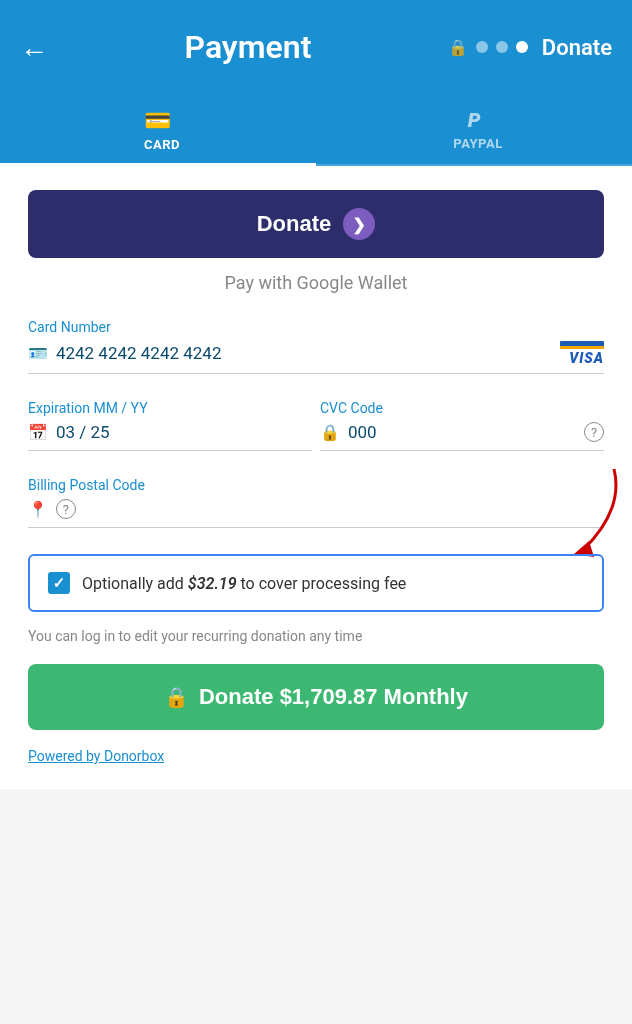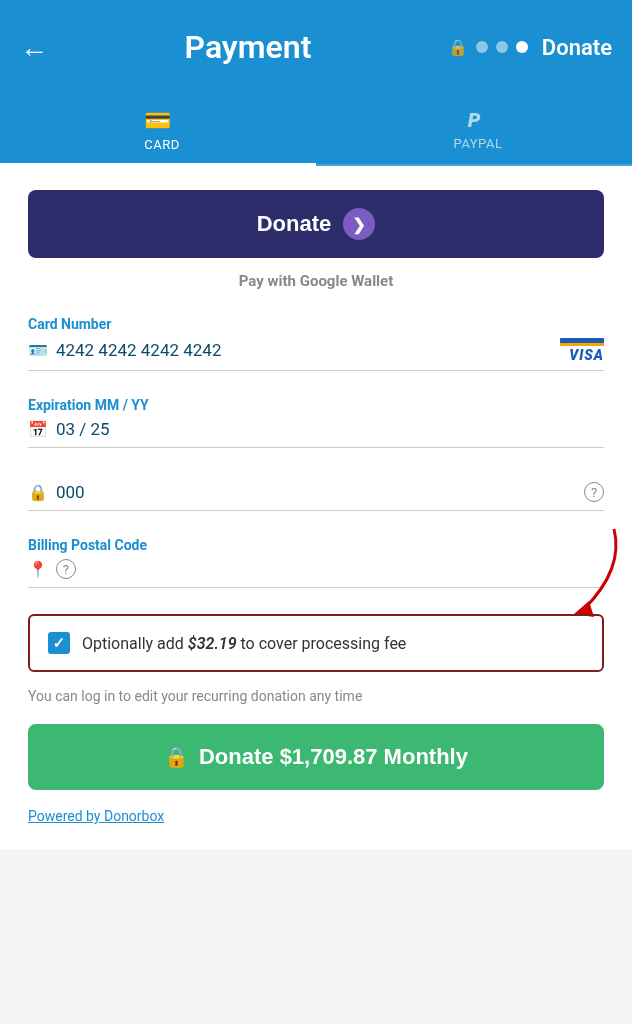--- a/index.html
+++ b/index.html
@@ -87,21 +87,21 @@
       background: white;
     }
     .tab-icon {
       color: white;
       font-size: 22px;
       margin-bottom: 4px;
     }
     .tab-label {
       color: white;
       font-size: 13px;
-      font-weight: 400;
+      font-weight: 700;
       letter-spacing: 0.5px;
       margin-left: 8px;
     }
     .tab.inactive .tab-icon,
     .tab.inactive .tab-label {
       color: rgba(255,255,255,0.65);
     }
 
     
     .content {
@@ -139,42 +139,40 @@
     }
     .donate-chevron::after {
       content: '❯';
       color: white;
       font-size: 16px;
       font-weight: bold;
     }
 
     .google-wallet-text {
       color: #888;
-      font-size: 15px;
+      font-size: 18px;
       text-align: center;
       margin-bottom: 26px;
-      font-weight: bold;
     }
 
     
     .form-group {
       margin-bottom: 26px;
       position: relative;
     }
     .form-label {
       color: #1a8fd1;
       font-size: 14px;
-      font-weight: 700;
+      font-weight: 400;
       margin-bottom: 6px;
       display: block;
     }
     .form-row {
       display: flex;
       gap: 8px;
-      flex-direction: column;
     }
     .form-row .form-group {
       flex: 1;
     }
     .form-field {
       display: flex;
       align-items: center;
       gap: 8px;
       padding-bottom: 8px;
       border-bottom: 1px solid #ccc;
@@ -223,21 +221,21 @@
       align-items: center;
       justify-content: center;
       color: #888;
       font-size: 13px;
       cursor: pointer;
       flex-shrink: 0;
     }
 
     
     .processing-fee-box {
-      border: 2px solid #7f1d1d;
+      border: 2px solid #3b82f6;
       border-radius: 6px;
       padding: 16px 18px;
       display: flex;
       align-items: center;
       gap: 12px;
       margin-bottom: 16px;
       position: relative;
     }
     .checkbox {
       width: 22px;
@@ -368,20 +366,21 @@
 
   <div class="form-row">
     <div class="form-group">
       <label class="form-label">Expiration MM / YY</label>
       <div class="form-field">
         <span class="field-icon">📅</span>
         <span class="field-value">03 / 25</span>
       </div>
     </div>
     <div class="form-group">
+      <label class="form-label">CVC Code</label>
       <div class="form-field">
         <span class="field-icon">🔒</span>
         <span class="field-value">000</span>
         <div class="help-icon">?</div>
       </div>
     </div>
   </div>
 
   <div class="form-group">
     <label class="form-label">Billing Postal Code</label>

